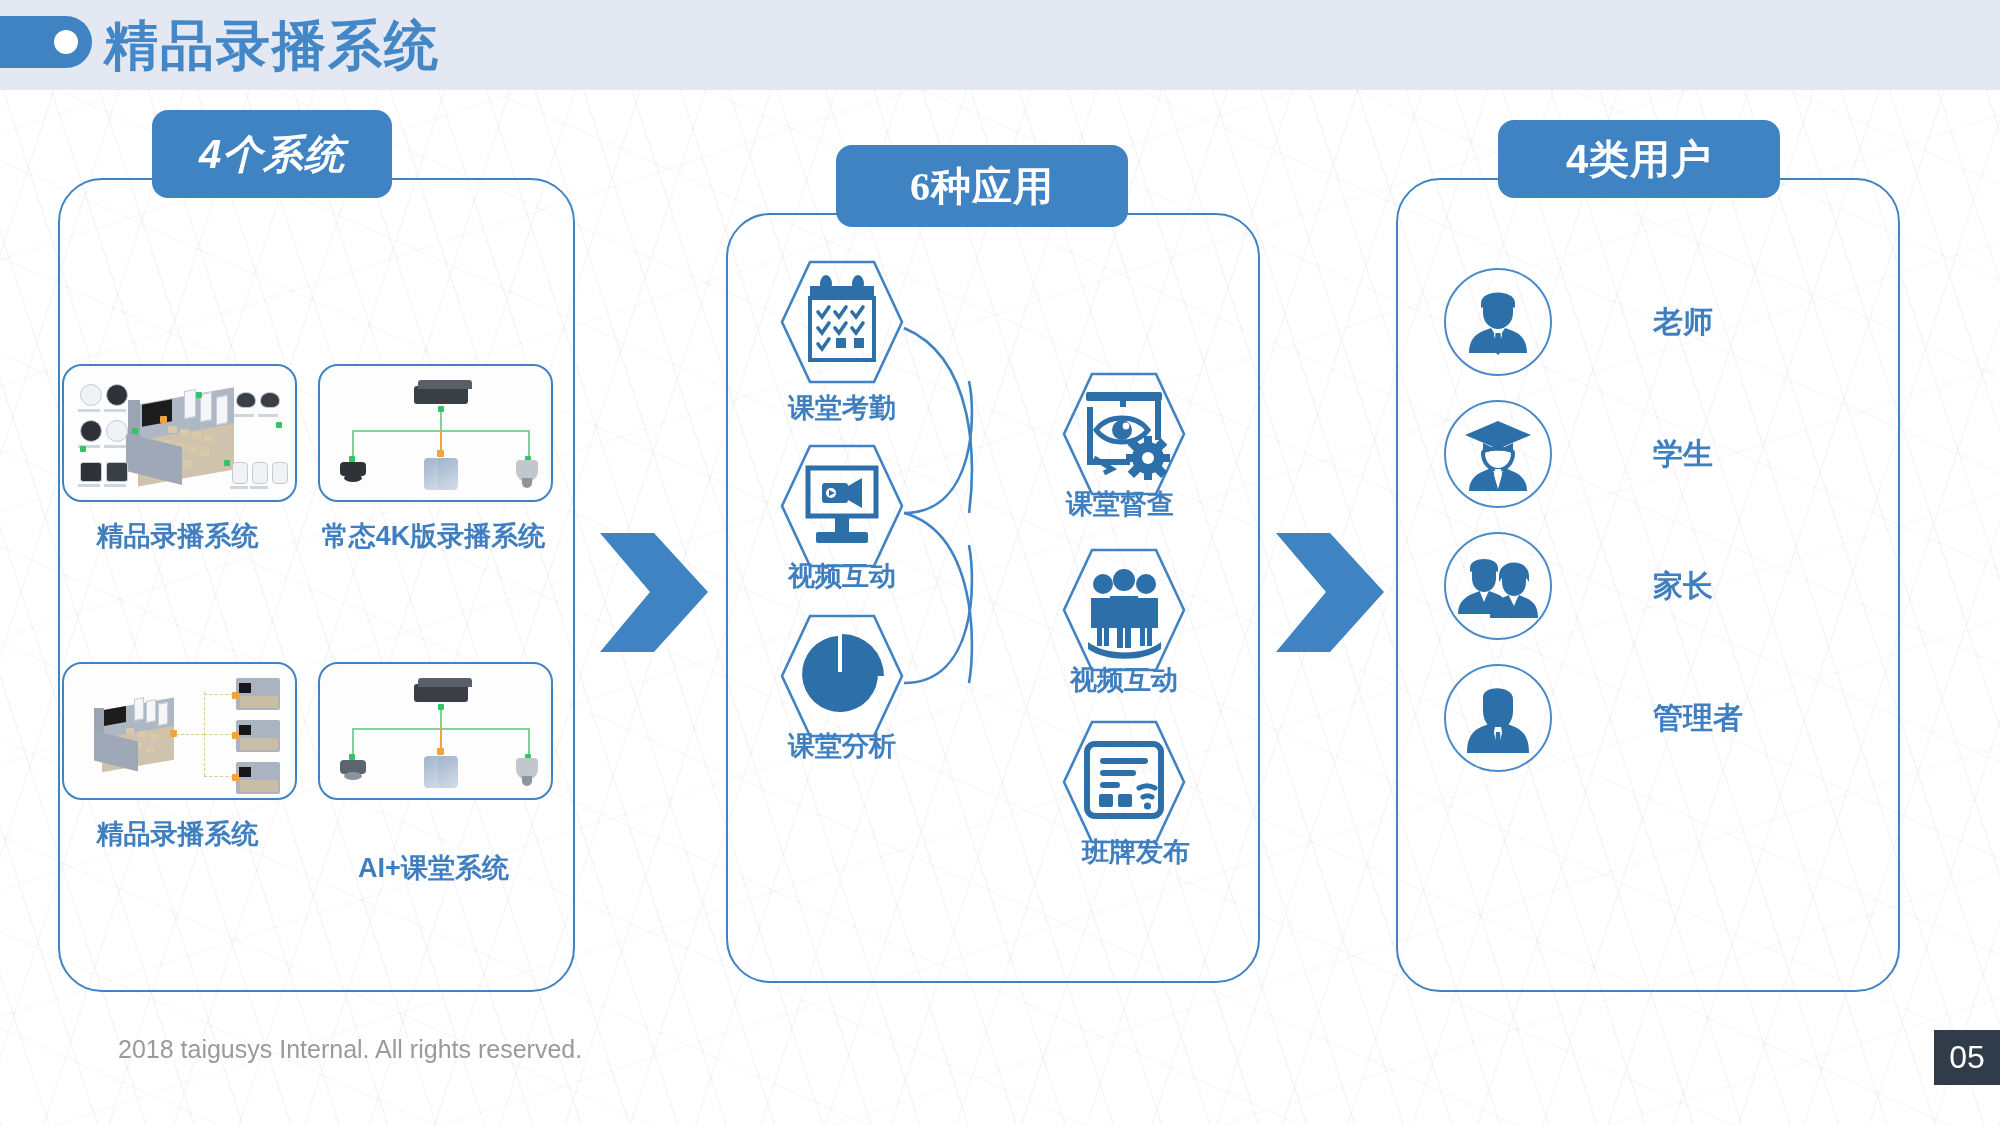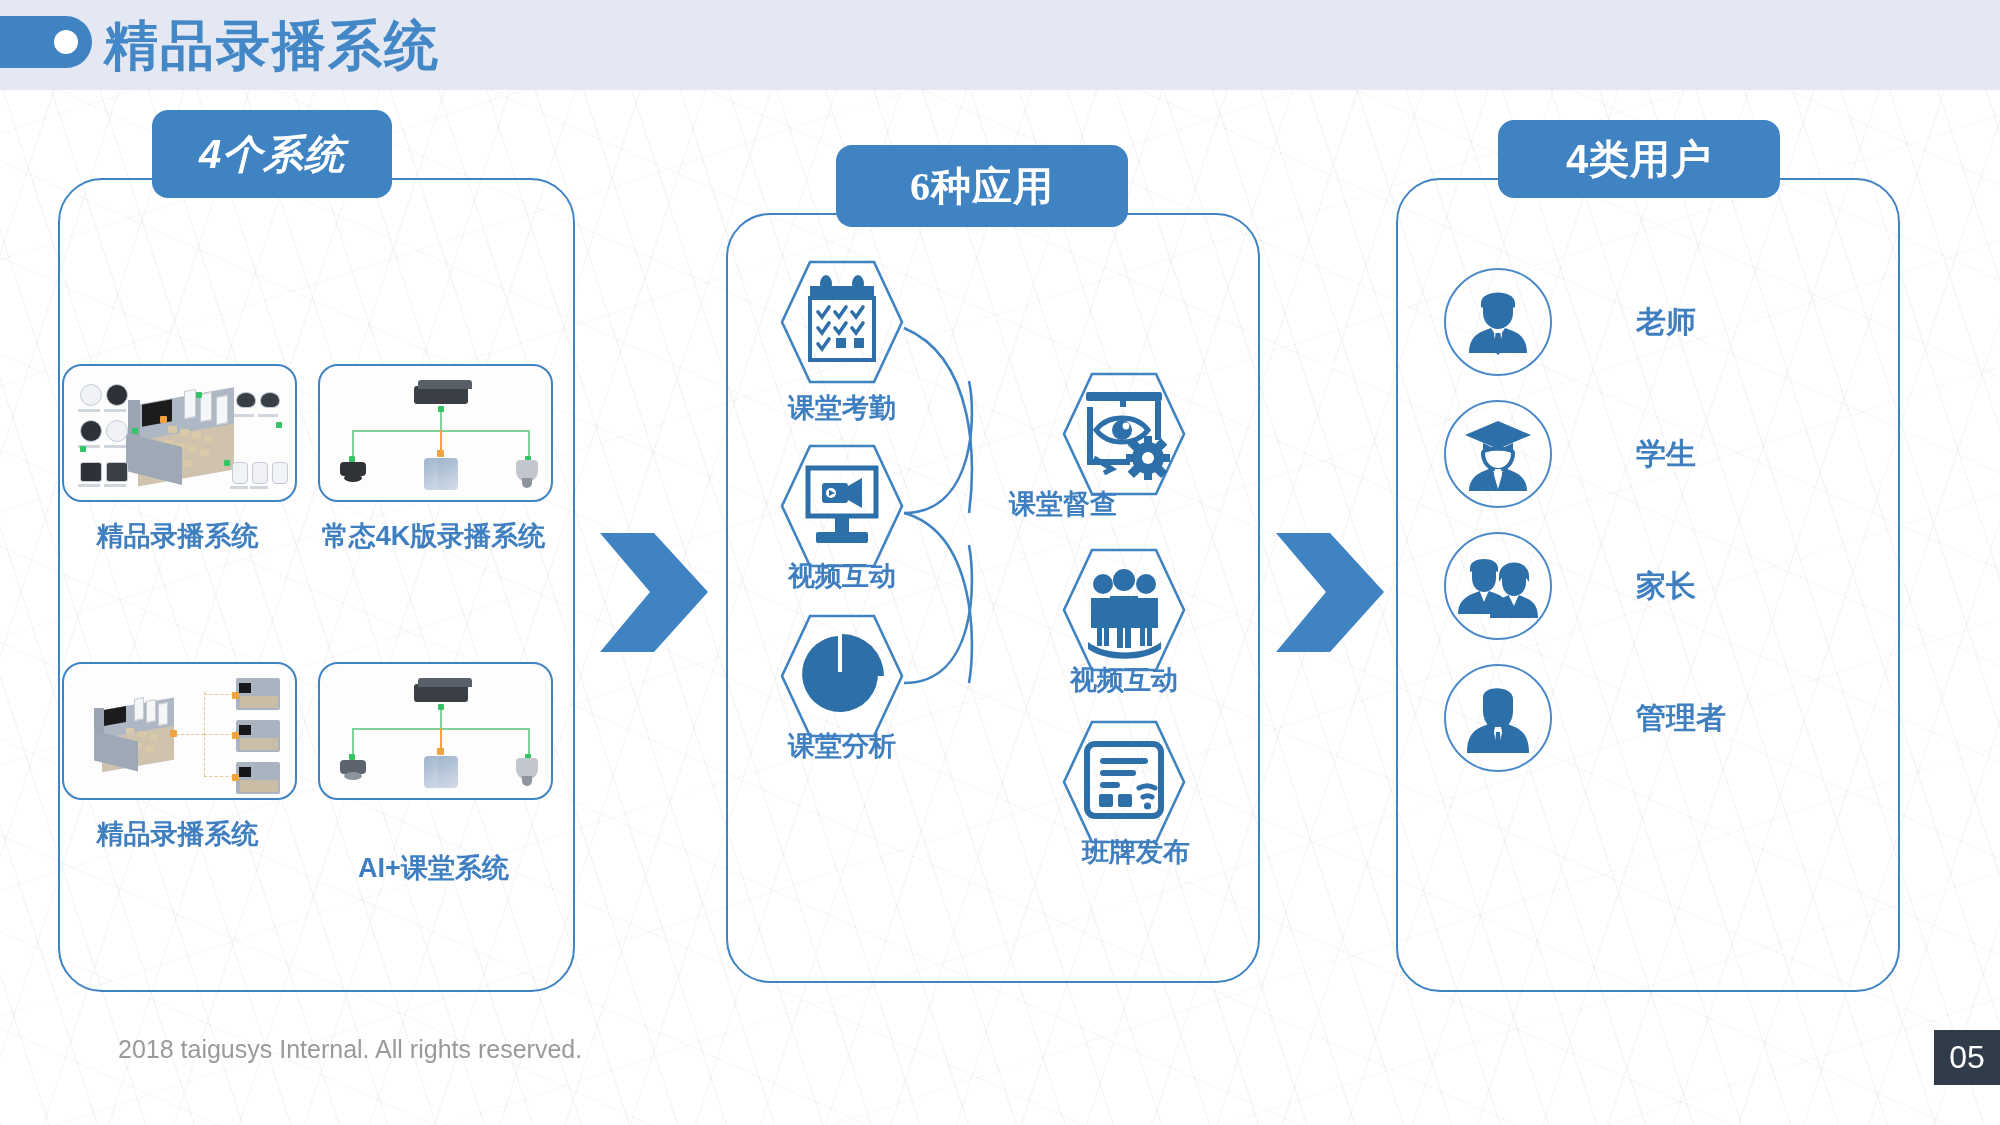--- a/index.html
+++ b/index.html
@@ -86,21 +86,21 @@
     position:absolute;font-size:27px;font-weight:bold;color:#3f7fc0;
     white-space:nowrap;text-align:center;
   }
   
   .user-circle{
     position:absolute;width:104px;height:104px;border-radius:50%;
     border:2.5px solid #4a8ac8;display:flex;align-items:center;justify-content:center;
     background:transparent;
   }
   .user-label{
-    position:absolute;font-size:30px;font-weight:bold;color:#3f7fc0;white-space:nowrap;
+    position:absolute;font-size:30px;font-weight:bold;color:#3f7fc0;white-space:nowrap;margin-left:17px;
   }
   
   .arrow{position:absolute;z-index:3;}
   
   #footer-text{
     position:absolute;left:118px;top:1035px;font-size:25px;color:#9a9a9a;
     z-index:6;white-space:nowrap;
   }
   #page-badge{
     position:absolute;right:0px;top:1030px;width:66px;height:55px;
@@ -346,21 +346,21 @@
       <rect x="66" y="84" width="10" height="8"></rect>
         <rect x="100" y="84" width="10" height="8"></rect>
       <rect x="70" y="70" width="9" height="9" transform="rotate(45 74 74)"></rect>
       <rect x="97" y="97" width="9" height="9" transform="rotate(45 101 101)"></rect>
       <rect x="97" y="70" width="9" height="9" transform="rotate(45 101 74)"></rect>
       <rect x="70" y="97" width="9" height="9" transform="rotate(45 74 101)"></rect>
     </g>
     <circle cx="88" cy="88" r="6" fill="#ffffff"></circle>
   </svg>
 </div>
-<div class="hexlabel" style="left:991px;top:486px;width:144px;">课堂督查</div>
+<div class="hexlabel" style="left:1048px;top:486px;width:144px;">课堂督查</div>
 
 <div class="hexwrap" style="left:1060px;top:546px;width:128px;height:128px;">
   <svg width="128" height="128" viewBox="0 0 128 128">
     <polygon points="32,4 96,4 124,64 96,124 32,124 4,64" fill="none" stroke="#3f83c3" stroke-width="2.6"></polygon>
     <g fill="#2d6fa8">
       <circle cx="43" cy="38" r="10"></circle>
       <circle cx="64" cy="34" r="11"></circle>
       <circle cx="86" cy="38" r="10"></circle>
       <path d="M31,52 h24 v30 h-6 v18 h-5 v-18 h-2 v18 h-5 v-18 h-6 Z"></path>
       <path d="M50,50 h28 v32 h-7 v20 h-6 v-20 h-2 v20 h-6 v-20 h-7 Z"></path>

